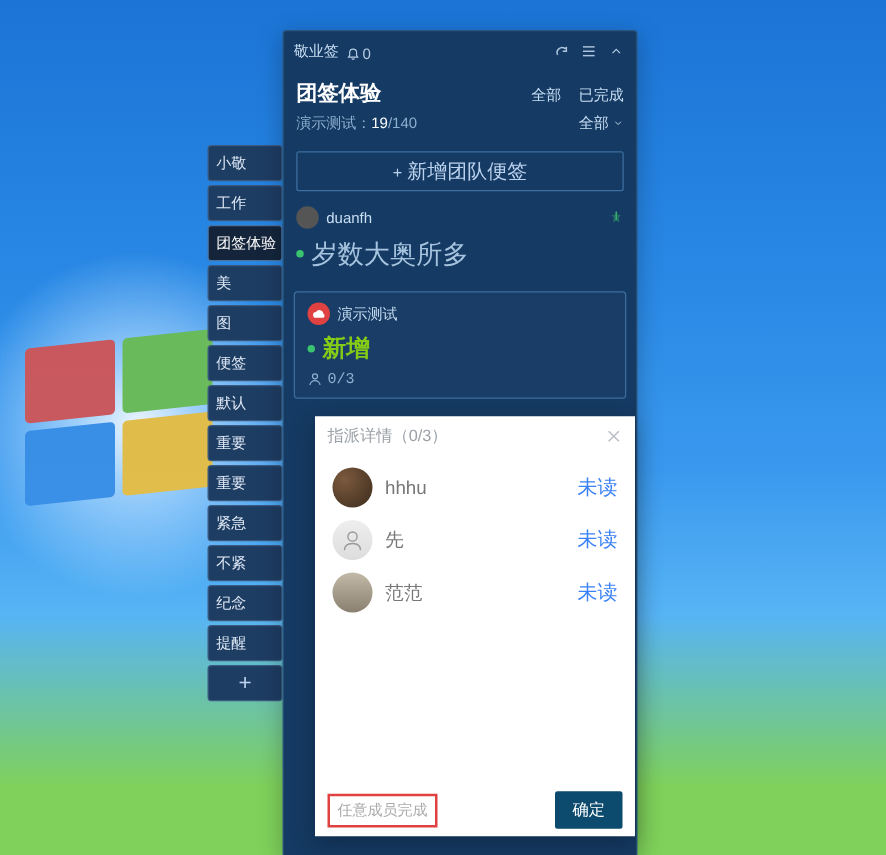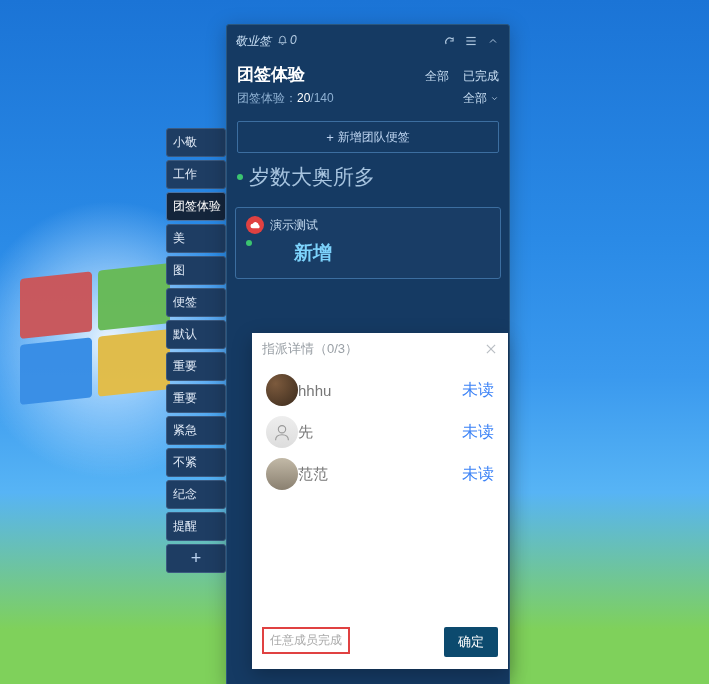--- a/index.html
+++ b/index.html
@@ -33,21 +33,21 @@
     width: 280px; height: 280px;
     background: radial-gradient(circle at 50% 50%, rgba(255,255,255,1) 0%, rgba(180,220,255,0.9) 25%, rgba(60,140,220,0) 70%);
     border-radius: 50%;
   }
   .win-logo svg { position: absolute; left: 40px; top: 60px; }
 
   
   .side-tabs {
     position: absolute;
     left: 166px;
-    top: 128px;
+    top: 116px;
     width: 60px;
     z-index: 1;
   }
   .side-tab {
     display: flex;
     align-items: center;
     box-sizing: border-box;
     width: 60px;
     height: 29px;
     margin-bottom: 3px;
@@ -88,21 +88,21 @@
     z-index: 2;
   }
   .titlebar {
     display: flex;
     align-items: center;
     height: 28px;
     padding: 2px 8px;
     color: #c9dff4;
     font-size: 12px;
   }
-  .titlebar .left { display:flex; align-items:flex-start; gap:6px;font-style:italic; }
+  .titlebar .left { display:flex; align-items:flex-end; gap:6px; }
   .titlebar .bell { display:inline-flex; align-items:center; gap:2px; opacity:0.9; }
   .titlebar .spacer { flex: 1; }
   .titlebar .icon { display:inline-flex; width:16px; height:16px; justify-content:center; align-items:center; opacity:0.85; margin-left:6px; cursor:pointer; }
 
   .header {
     padding: 6px 10px 6px 10px;
   }
   .header-row1 {
     display:flex; align-items: baseline;
   }
@@ -125,21 +125,21 @@
     margin-left:auto; color:#c9dff4; cursor:pointer;
     display:flex; align-items:center; gap:3px;
   }
   .add-note-btn {
     margin: 8px 10px 8px 10px;
     height: 30px;
     border: 1px solid #3c6ea0;
     border-radius: 2px;
     display:flex; align-items:center; justify-content:center;
     color:#bcd3ef;
-    font-size: 12px;
+    font-size: 16px;
     cursor: pointer;
   }
   .add-note-btn::before {
     content: "+";
     margin-right: 4px;
     font-size: 13px;
   }
 
   .notes {
     padding: 0 8px;
@@ -176,24 +176,23 @@
     color:#c9dff4; font-size:12px;
   }
   .owner-badge {
     display:inline-flex; width:18px; height:18px;
     background:#e04141; color:#fff;
     border-radius:50%;
     align-items:center; justify-content:center;
     font-size:11px;
   }
   .card-title {
-    display:flex; 
-    color:#7dd3fc; font-size:19px; font-weight:bold;
+    display:flex; align-items:center;
+    color:#84cc16; font-size:19px; font-weight:bold;
     padding: 6px 0 4px 0;
-    gap: 36px;
   }
   .card-assign {
     display:flex; align-items:center; gap:4px;
     color:#8eb0d2; font-size:12px;
   }
 
   
   .popup {
     position: absolute;
     left: 252px;
@@ -215,36 +214,37 @@
     margin-left:auto; cursor:pointer; color:#b8bdc3;
   }
   .popup-body {
     flex: 1; overflow:auto;
     padding: 4px 4px;
   }
   .member {
     display:flex; align-items:center;
     height: 42px;
     padding: 0 10px;
+    gap: 10px;
   }
   .avatar {
     width:32px; height:32px; border-radius:50%;
     background: #ccc;
     display:flex; align-items:center; justify-content:center;
     color:#fff; font-size:11px;
     overflow:hidden;
   }
   .avatar.av1 { background: radial-gradient(circle at 30% 30%, #7c5a3d, #3b2b1d); }
   .avatar.av2 { background: linear-gradient(#eee, #ddd); color:#999; }
   .avatar.av3 { background: linear-gradient(#c2b9a7, #8a8070); }
   .member-name { color:#777; font-size:15px; }
   .member-status { margin-left:auto; color:#3b82f6; font-size:16px; cursor:default; }
 
   .popup-footer {
-    display:flex; align-items:flex-start;
+    display:flex; align-items:center;
     height: 42px;
     padding: 0 10px;
     gap: 6px;
   }
   .footer-left {
     border: 2px solid #e04141;
     padding: 3px 6px;
     color:#aaa; font-size:12px;
   }
   .footer-spacer { flex:1; }
@@ -354,54 +354,71 @@
     <div class="header">
       <div class="header-row1">
         <span class="header-title">团签体验</span>
         <div class="header-right">
           <span>全部</span>
           <span>已完成</span>
         </div>
       </div>
       <div class="header-row2">
         <span class="online">
-          <span>团签体验：</span><span class="num">20</span><span>/140</span>
+          <span>演示测试：</span><span class="num">19</span><span>/140</span>
         </span>
         <span class="filter">
           <span>全部</span>
           <svg width="9" height="9" viewBox="0 0 24 24" fill="none" stroke="#c9dff4" stroke-width="2">
               <polyline points="6 9 12 15 18 9"></polyline>
             </svg>
         </span>
       </div>
     </div>
 
     <div class="add-note-btn">
       <span>新增团队便签</span>
     </div>
 
     <div class="notes">
+      <div class="note-owner">
+        <span class="avatar" style="width:18px;height:18px;background:#555;"></span>
+        <span>duanfh</span>
+        <span class="pin-icon">
+          <svg width="12" height="12" viewBox="0 0 24 24" fill="#3bc470">
+              <path d="M12 2l3 6h5l-4 4 1 8-5-3-5 3 1-8-4-4h5z" opacity="0.4"></path>
+              <rect x="11" y="2" width="2" height="14" rx="1"></rect>
+            </svg>
+        </span>
+      </div>
       <div class="note-text">
         <span class="dot"></span>
         <span>岁数大奥所多</span>
       </div>
     </div>
 
     <div class="card">
       <div class="card-owner">
         <span class="owner-badge">
           <svg width="11" height="11" viewBox="0 0 24 24" fill="#fff">
               <path d="M6 18a5 5 0 010-10 7 7 0 0113 3 4 4 0 010 7H6z"></path>
             </svg>
         </span>
         <span>演示测试</span>
       </div>
       <div class="card-title">
         <span class="dot"></span>
         <span>新增</span>
+      </div>
+      <div class="card-assign">
+        <svg width="12" height="12" viewBox="0 0 24 24" fill="none" stroke="#8eb0d2" stroke-width="2">
+            <circle cx="12" cy="8" r="4"></circle>
+            <path d="M4 22c0-4 4-7 8-7s8 3 8 7"></path>
+          </svg>
+        <span>0/3</span>
       </div>
     </div>
 
   </div>
 
   <div class="popup">
     <div class="popup-header">
       <span>指派详情（0/3）</span>
       <span class="popup-close">
         <svg width="14" height="14" viewBox="0 0 24 24" stroke="#b8bdc3" stroke-width="2">

